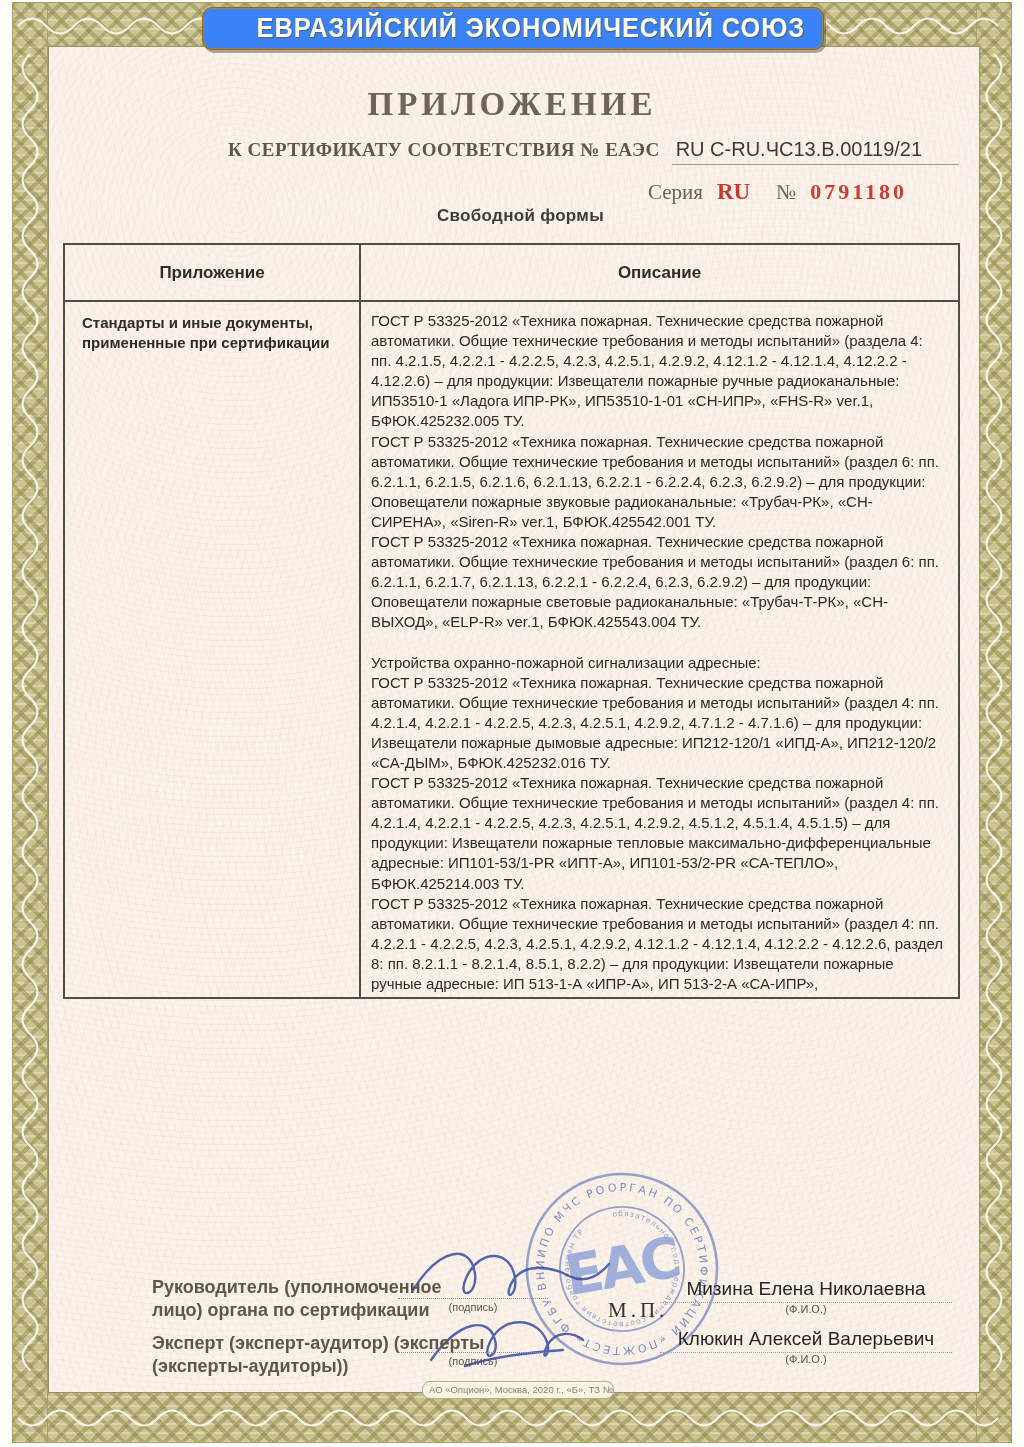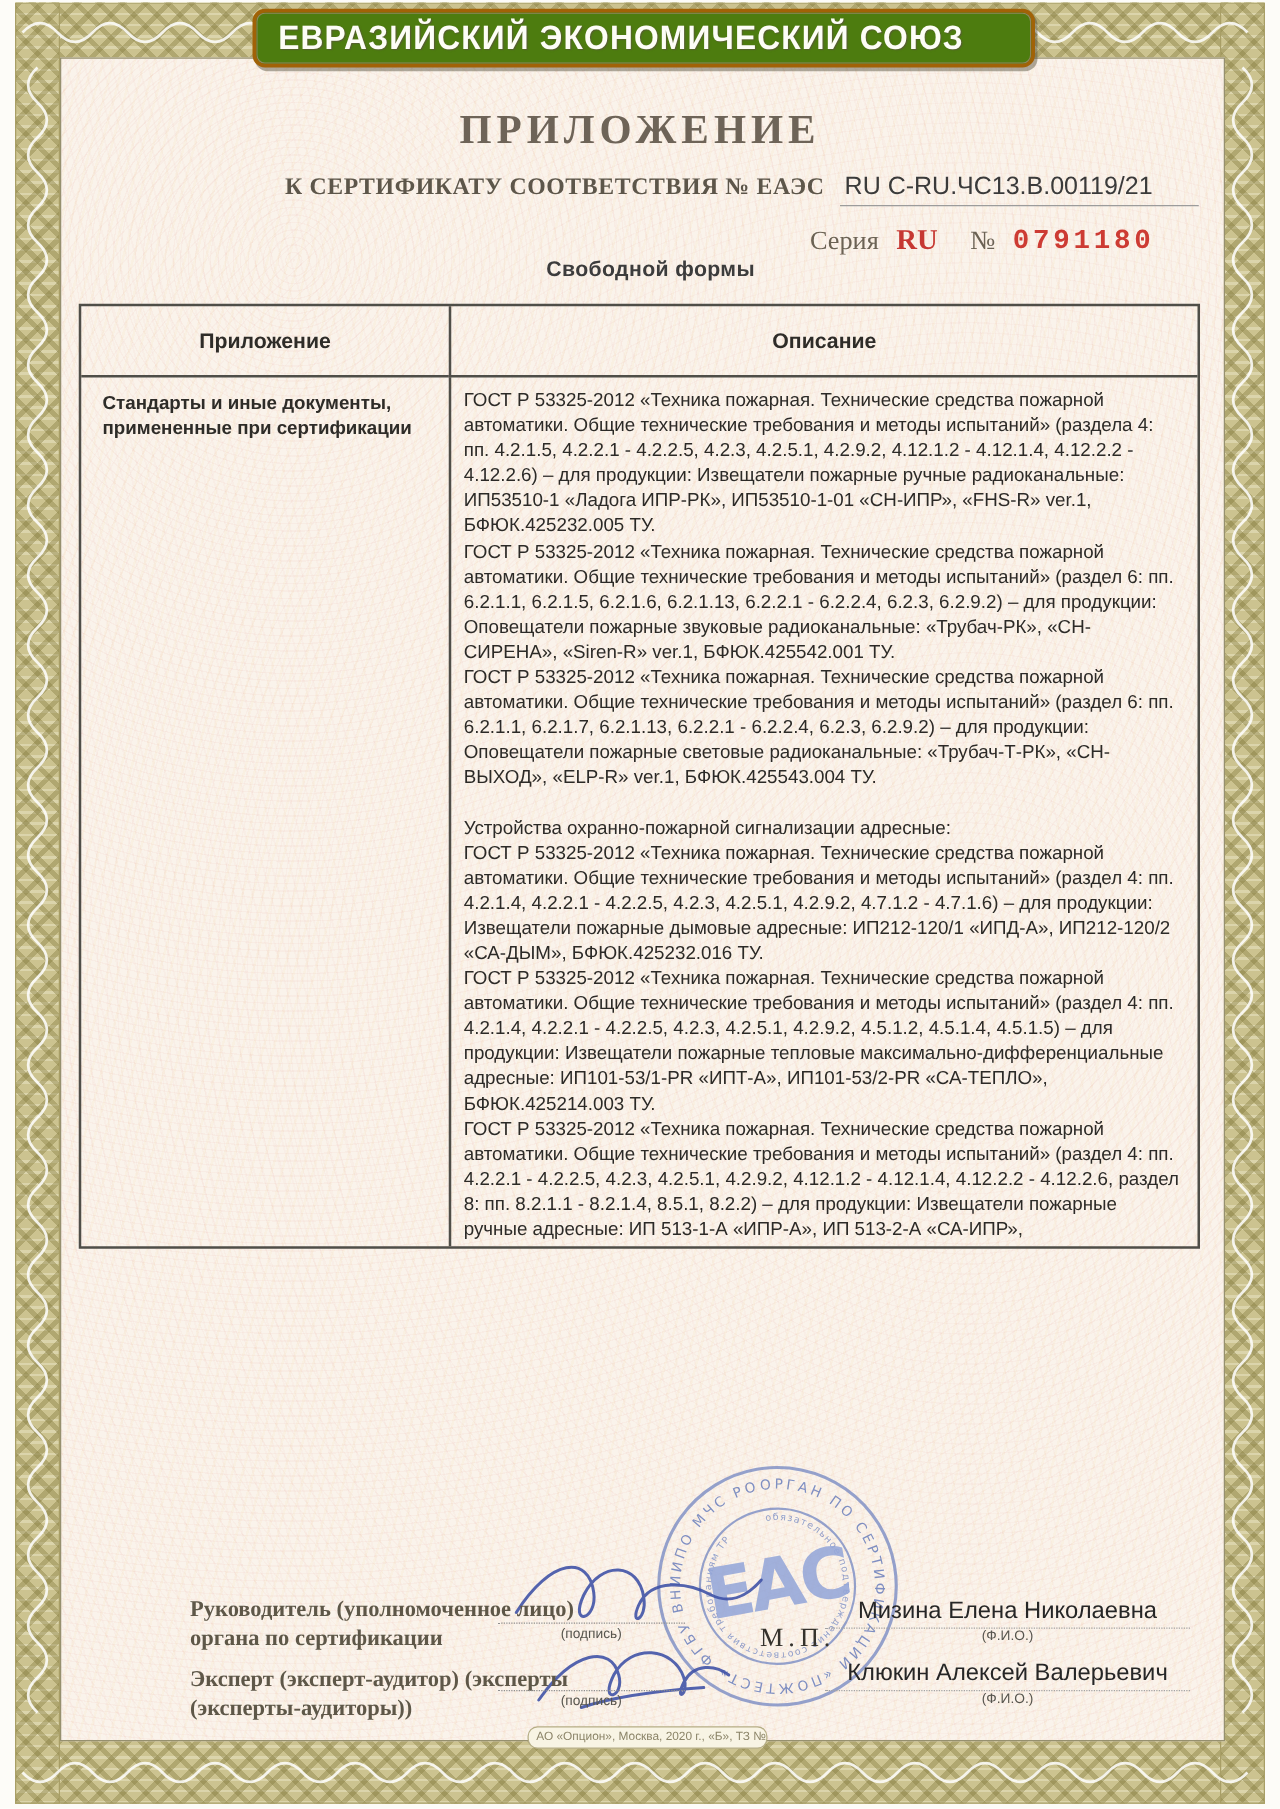--- a/index.html
+++ b/index.html
@@ -32,24 +32,24 @@
     background-image:
       repeating-radial-gradient(circle at 20% 12%, rgba(226,148,138,.07) 0 1px, transparent 1px 6px),
       repeating-radial-gradient(circle at 78% 55%, rgba(226,148,138,.06) 0 1px, transparent 1px 8px),
       repeating-linear-gradient(105deg, rgba(240,205,120,.08) 0 2px, transparent 2px 8px),
       repeating-linear-gradient(75deg,  rgba(226,148,138,.05) 0 1.5px, transparent 1.5px 7px);
   }
 
   
   .banner {
     position:absolute; left:202px; top:7px; width:620px; height:41px;
-    background:#4d7c0f;
-    border:3px solid #a16207; border-radius:10px;
+    background:#3b82f6;
+    border:1px solid #a16207; border-radius:10px;
     box-shadow: 2px 3px 0 rgba(80,75,55,.45), inset 0 0 0 1px #8d8760;
-    display:flex; align-items:center; justify-content:flex-start;
+    display:flex; align-items:center; justify-content:flex-end;
   }
   .banner span {
     color:#fdfdf6; font-weight:bold; font-size:27px; letter-spacing:1px;
     transform:scaleX(.94); white-space:nowrap;
     text-shadow:1px 1px 1px rgba(90,85,60,.75);
   }
   .doc-title {
     position:absolute; left:0; right:0; top:86px; text-align:center;
     font-family:"Liberation Serif", serif; font-weight:bold;
     font-size:33px; letter-spacing:4px; color:#6e6458; margin:0;
@@ -66,21 +66,21 @@
   .series-line { position:absolute; left:648px; top:179px; display:flex; align-items:flex-end; }
   .series-label, .no-sign {
     font-family:"Liberation Serif", serif; font-size:21px; color:#6b6254;
   }
   .series-value {
     font-family:"Liberation Serif", serif; font-weight:bold;
     font-size:23px; color:#c63832; margin-left:14px;
   }
   .no-sign { margin-left:26px; }
   .blank-number {
-    font-family:Liberation Mono, monospace; font-weight:bold;
+    font-family:Liberation Serif, serif; font-weight:bold;
     font-size:22px; color:#cd3b33; letter-spacing:3px; margin-left:14px;
   }
   .form-type {
     position:absolute; left:17px; right:0; top:206px; text-align:center;
     font-weight:bold; font-size:17px; color:#3c3c3c; letter-spacing:.3px;
   }
 
   
   .cert-table {
     position:absolute; left:63px; top:243px; width:893px; height:752px;
@@ -99,21 +99,21 @@
   }
   .cell.desc {
     padding:9px 12px 8px 10px; font-size:15px; line-height:20.1px; color:#2c2a27; overflow:hidden;
   }
   .cell.desc p { margin:0; }
   .desc-block + .desc-block { margin-top:20px; }
 
   
   .sig-role {
     position:absolute; left:152px; width:312px;
-    font-family:Liberation Serif, serif; font-weight:bold;
+    font-family:Liberation Sans, sans-serif; font-weight:bold;
     font-size:18px; line-height:23px; color:#5e5748;
   }
   .sig-line {
     position:absolute; width:150px; border-bottom:1px dotted #8f8f8f;
   }
   .sig-caption, .name-caption {
     position:absolute; text-align:center; font-size:11px; color:#57554e;
   }
   .sig-name {
     position:absolute; width:292px; text-align:center;

